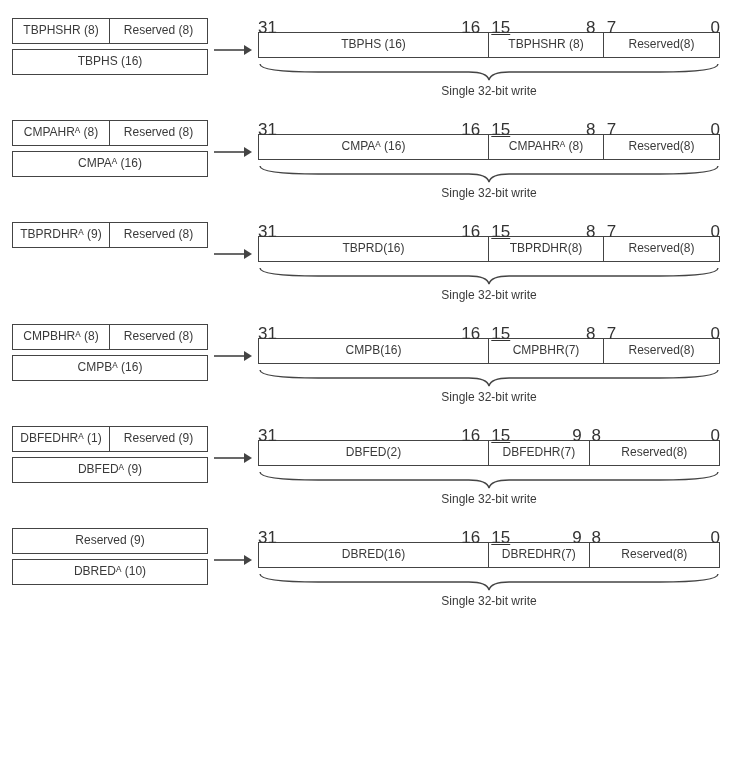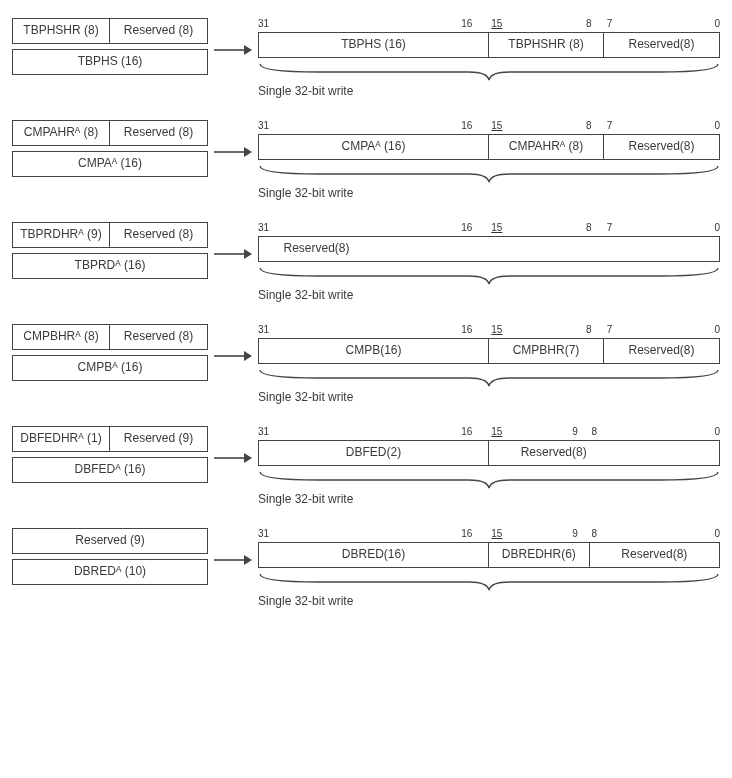--- a/index.html
+++ b/index.html
@@ -54,21 +54,21 @@
   }
 
   
   .right {
     flex: 1 1 auto;
     position: relative;
   }
   .bitLabels {
     height: 14px;
     position: relative;
-    font-size: 10px;
+    font-size: 17px;
     color: #333;
   }
   .bitLabels span { position: absolute; top: 0; }
   .reg32 {
     display: flex;
     border: 1.5px solid #444;
     height: 26px;
     line-height: 22px;
     text-align: center;
   }
@@ -84,21 +84,21 @@
   .f7  { flex: 0 0 21.875%; }  
   .f9b { flex: 0 0 28.125%; height:100%;}  
 
   
   .brace {
     margin-top: 4px;
     height: 20px;
   }
   .brace svg { width: 100%; height: 20px; display:block; }
   .caption {
-    text-align: left;
+    text-align: center;
     font-size: 12px;
     margin-top: 2px;
   }
 
   
   .bl31 { left: 0; }
   .bl16 { left: 44%; }
   .bl15 { left: 50.5%; text-decoration: underline; }
   .bl8  { left: 71%; }
   .bl7  { left: 75.5%; }
@@ -181,38 +181,39 @@
         </div>
     <div class="caption">Single 32-bit write</div>
   </div>
     </div>
     <div class="row">
       <div class="left">
     <div class="srcTop">
       <div class="half">TBPRDHRᴬ (9)</div>
       <div class="half">Reserved (8)</div>
     </div>
-    <div class="srcBot">TBPRDᴬ (16)</div>
   </div>
       <div class="arrow">
         <svg width="38" height="12" viewBox="0 0 38 12">
     <line x1="0" y1="6" x2="30" y2="6" stroke="#444" stroke-width="1.6"></line>
     <polygon points="30,1 38,6 30,11" fill="#444"></polygon>
   </svg>
       </div>
       <div class="right">
     <div class="bitLabels">
       <span class="bl31">31</span>
       <span class="bl16">16</span>
       <span class="bl15">15</span>
       <span class="bl8">8</span>
       <span class="bl7">7</span>
       <span class="bl0">0</span>
     </div>
     <div class="reg32">
+      <div class="f f16">TBPRD(16)</div>
+      <div class="f f8a">TBPRDHR(8)</div>
       <div class="f f8b">Reserved(8)</div>
     </div>
     <div class="brace">
           <svg viewBox="0 0 460 20" preserveAspectRatio="none">
     <path d="M2 2 Q2 10 60 10 L210 10 Q228 10 230 18 Q232 10 250 10 L400 10 Q458 10 458 2" fill="none" stroke="#444" stroke-width="1.4"></path>
   </svg>
         </div>
     <div class="caption">Single 32-bit write</div>
   </div>
     </div>
@@ -251,39 +252,40 @@
         </div>
     <div class="caption">Single 32-bit write</div>
   </div>
     </div>
     <div class="row">
       <div class="left">
     <div class="srcTop">
       <div class="half">DBFEDHRᴬ (1)</div>
       <div class="half">Reserved (9)</div>
     </div>
-    <div class="srcBot">DBFEDᴬ (16)</div>
+    <div class="srcBot">DBFEDᴬ (9)</div>
   </div>
       <div class="arrow">
         <svg width="38" height="12" viewBox="0 0 38 12">
     <line x1="0" y1="6" x2="30" y2="6" stroke="#444" stroke-width="1.6"></line>
     <polygon points="30,1 38,6 30,11" fill="#444"></polygon>
   </svg>
       </div>
       <div class="right">
     <div class="bitLabels">
       <span class="bl31">31</span>
       <span class="bl16">16</span>
       <span class="bl15">15</span>
       <span class="bl9">9</span>
       <span class="bl8b">8</span>
       <span class="bl0">0</span>
     </div>
     <div class="reg32">
       <div class="f f16">DBFED(2)</div>
+      <div class="f f7">DBFEDHR(7)</div>
       <div class="f f9b">Reserved(8)</div>
     </div>
     <div class="brace">
           <svg viewBox="0 0 460 20" preserveAspectRatio="none">
     <path d="M2 2 Q2 10 60 10 L210 10 Q228 10 230 18 Q232 10 250 10 L400 10 Q458 10 458 2" fill="none" stroke="#444" stroke-width="1.4"></path>
   </svg>
         </div>
     <div class="caption">Single 32-bit write</div>
   </div>
     </div>
@@ -304,21 +306,21 @@
     <div class="bitLabels">
       <span class="bl31">31</span>
       <span class="bl16">16</span>
       <span class="bl15">15</span>
       <span class="bl9">9</span>
       <span class="bl8b">8</span>
       <span class="bl0">0</span>
     </div>
     <div class="reg32">
       <div class="f f16">DBRED(16)</div>
-      <div class="f f7">DBREDHR(6)</div>
+      <div class="f f7">DBREDHR(7)</div>
       <div class="f f9b">Reserved(8)</div>
     </div>
     <div class="brace">
           <svg viewBox="0 0 460 20" preserveAspectRatio="none">
     <path d="M2 2 Q2 10 60 10 L210 10 Q228 10 230 18 Q232 10 250 10 L400 10 Q458 10 458 2" fill="none" stroke="#444" stroke-width="1.4"></path>
   </svg>
         </div>
     <div class="caption">Single 32-bit write</div>
   </div>
     </div>

